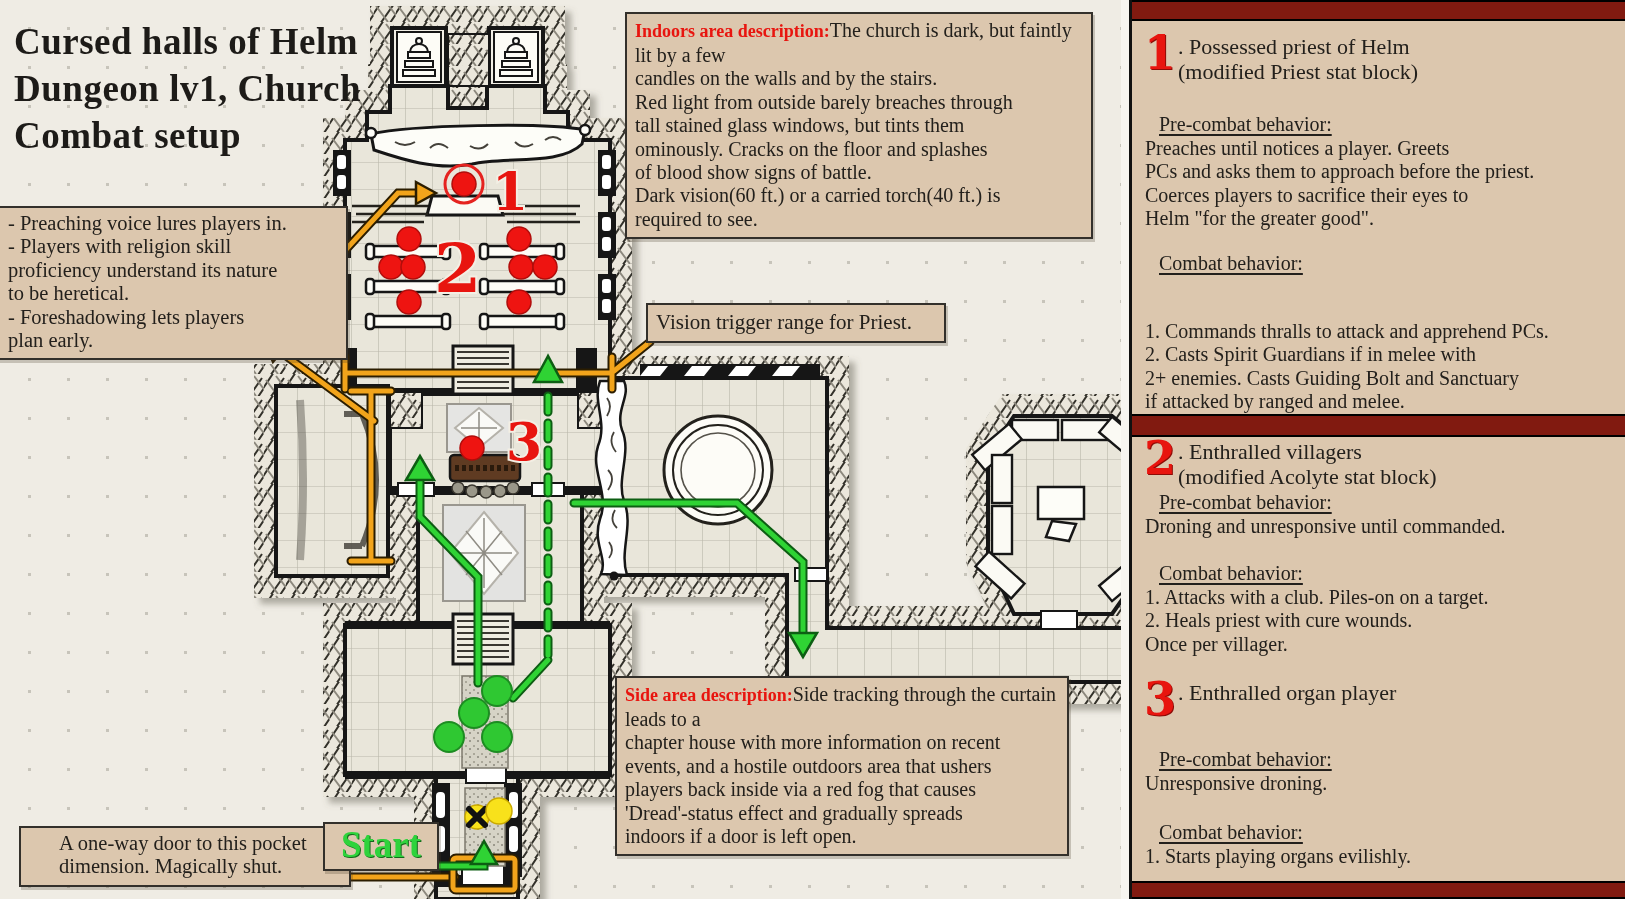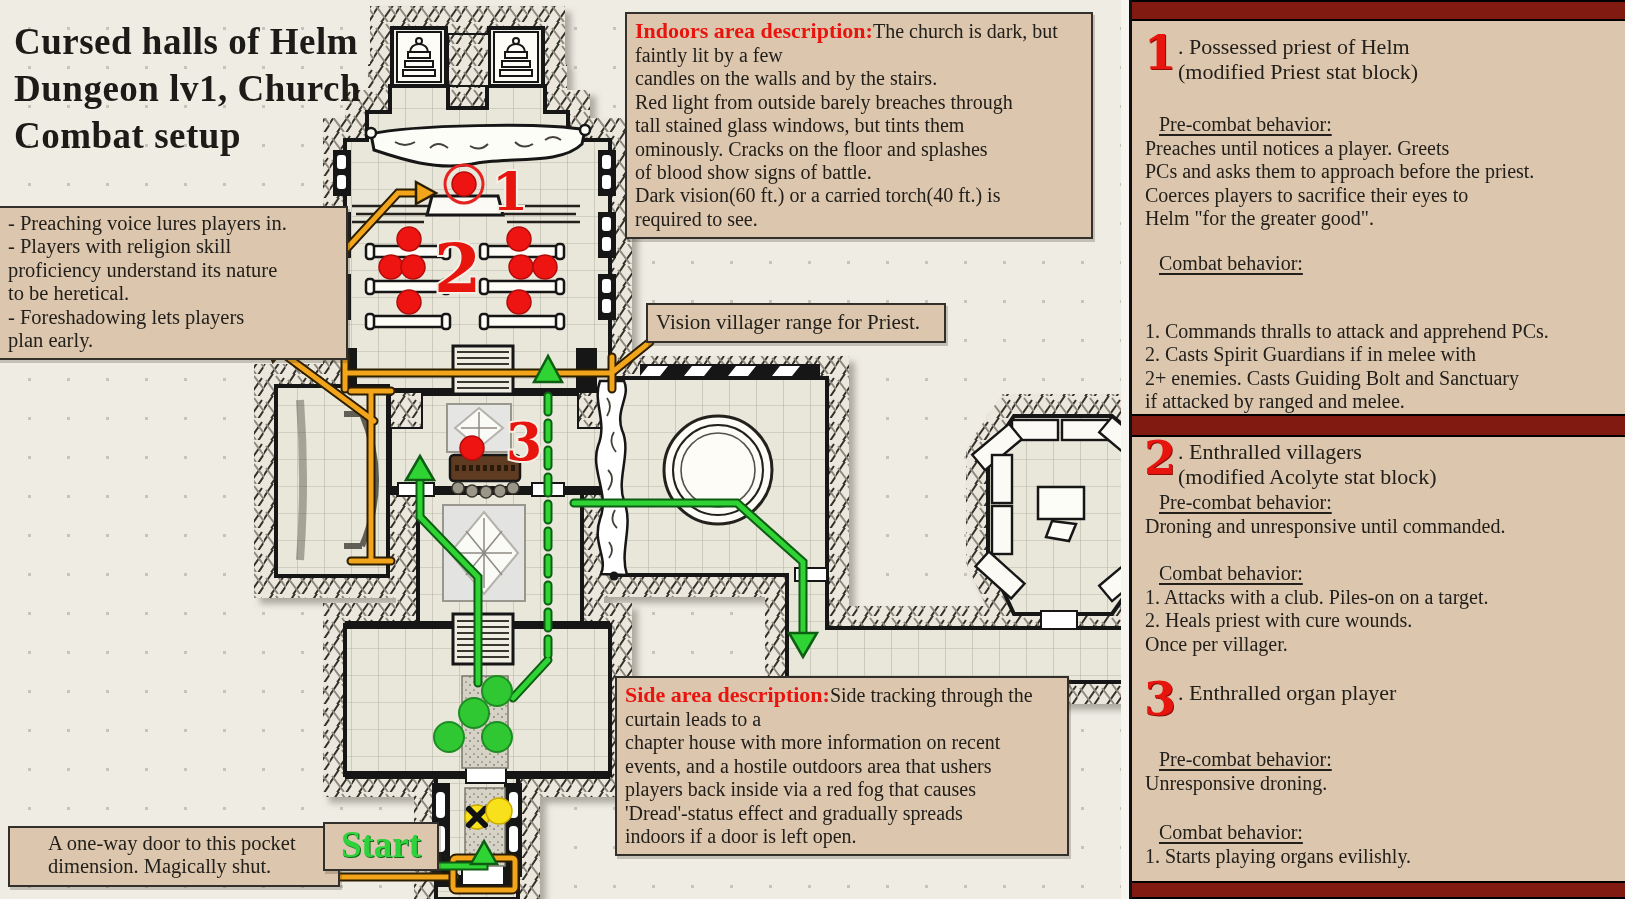--- a/index.html
+++ b/index.html
@@ -10,26 +10,26 @@
     background-image:radial-gradient(circle,#c7c4ba 1.6px,transparent 1.8px);
     background-size:39px 39px;background-position:10px 9px;}
   svg{position:absolute;left:0;top:0;}
   
   .map-title{position:absolute;left:14px;top:18px;font-size:37px;font-weight:bold;
     color:#1d1b18;line-height:47px;white-space:pre-line;letter-spacing:.5px;}
   
   .note-box{position:absolute;background:#dcc7ae;border:2px solid #33302b;color:#23201c;
     font-size:20px;line-height:23.4px;padding:4px 8px 6px 8px;white-space:pre-line;
     box-shadow:2px 3px 0 rgba(70,58,40,.25);}
-  .note-box .red-head{color:#e8150f;font-weight:bold;font-size:22px;line-height:26px;}
+  .note-box .red-head{color:#e8150f;font-weight:bold;font-size:18px;line-height:26px;}
   .box-left{left:-2px;top:206px;width:330px;font-size:20.5px;}
   .box-indoors{left:625px;top:12px;width:448px;}
   .box-vision{left:646px;top:303px;width:280px;font-size:21px;line-height:26px;}
   .box-side{left:615px;top:676px;width:434px;}
-  .box-oneway{left:8px;top:826px;width:282px;font-size:20.5px;padding-left:38px;}
+  .box-oneway{left:19px;top:826px;width:282px;font-size:20.5px;padding-left:38px;}
   .box-start{left:323px;top:822px;width:96px;height:35px;text-align:center;}
   .start-text{color:#2ed33c;font-weight:bold;font-size:37px;line-height:34px;
     text-shadow:1px 1px 0 #14691c;}
   
   .page-edge{position:absolute;left:1121px;top:0;width:8px;height:899px;background:#f7f5f0;}
   .sidebar{position:absolute;left:1129px;top:0;width:496px;height:899px;background:#dcc7ae;
     border-left:3px solid #111;box-sizing:border-box;color:#23201c;font-size:20px;}
   .sidebar .bar{position:absolute;left:0;width:100%;background:#811a10;
     border-top:2px solid #000;border-bottom:2px solid #000;box-sizing:border-box;}
   .sb{position:absolute;left:13px;white-space:pre-line;line-height:23.4px;}
@@ -360,21 +360,21 @@
 
   <div class="note-box box-indoors"><span class="red-head">Indoors area description:</span><span>The church is dark, but faintly lit by a few
 candles on the walls and by the stairs.
 Red light from outside barely breaches through
 tall stained glass windows, but tints them
 ominously. Cracks on the floor and splashes
 of blood show signs of battle.
 Dark vision(60 ft.) or a carried torch(40 ft.) is
 required to see.</span></div>
 
-  <div class="note-box box-vision">Vision villager range for Priest.</div>
+  <div class="note-box box-vision">Vision trigger range for Priest.</div>
 
   <div class="note-box box-side"><span class="red-head">Side area description:</span><span>Side tracking through the curtain leads to a
 chapter house with more information on recent
 events, and a hostile outdoors area that ushers
 players back inside via a red fog that causes
 'Dread'-status effect and gradually spreads
 indoors if a door is left open.</span></div>
 
   <div class="note-box box-oneway">A one-way door to this pocket
 dimension. Magically shut.</div>

